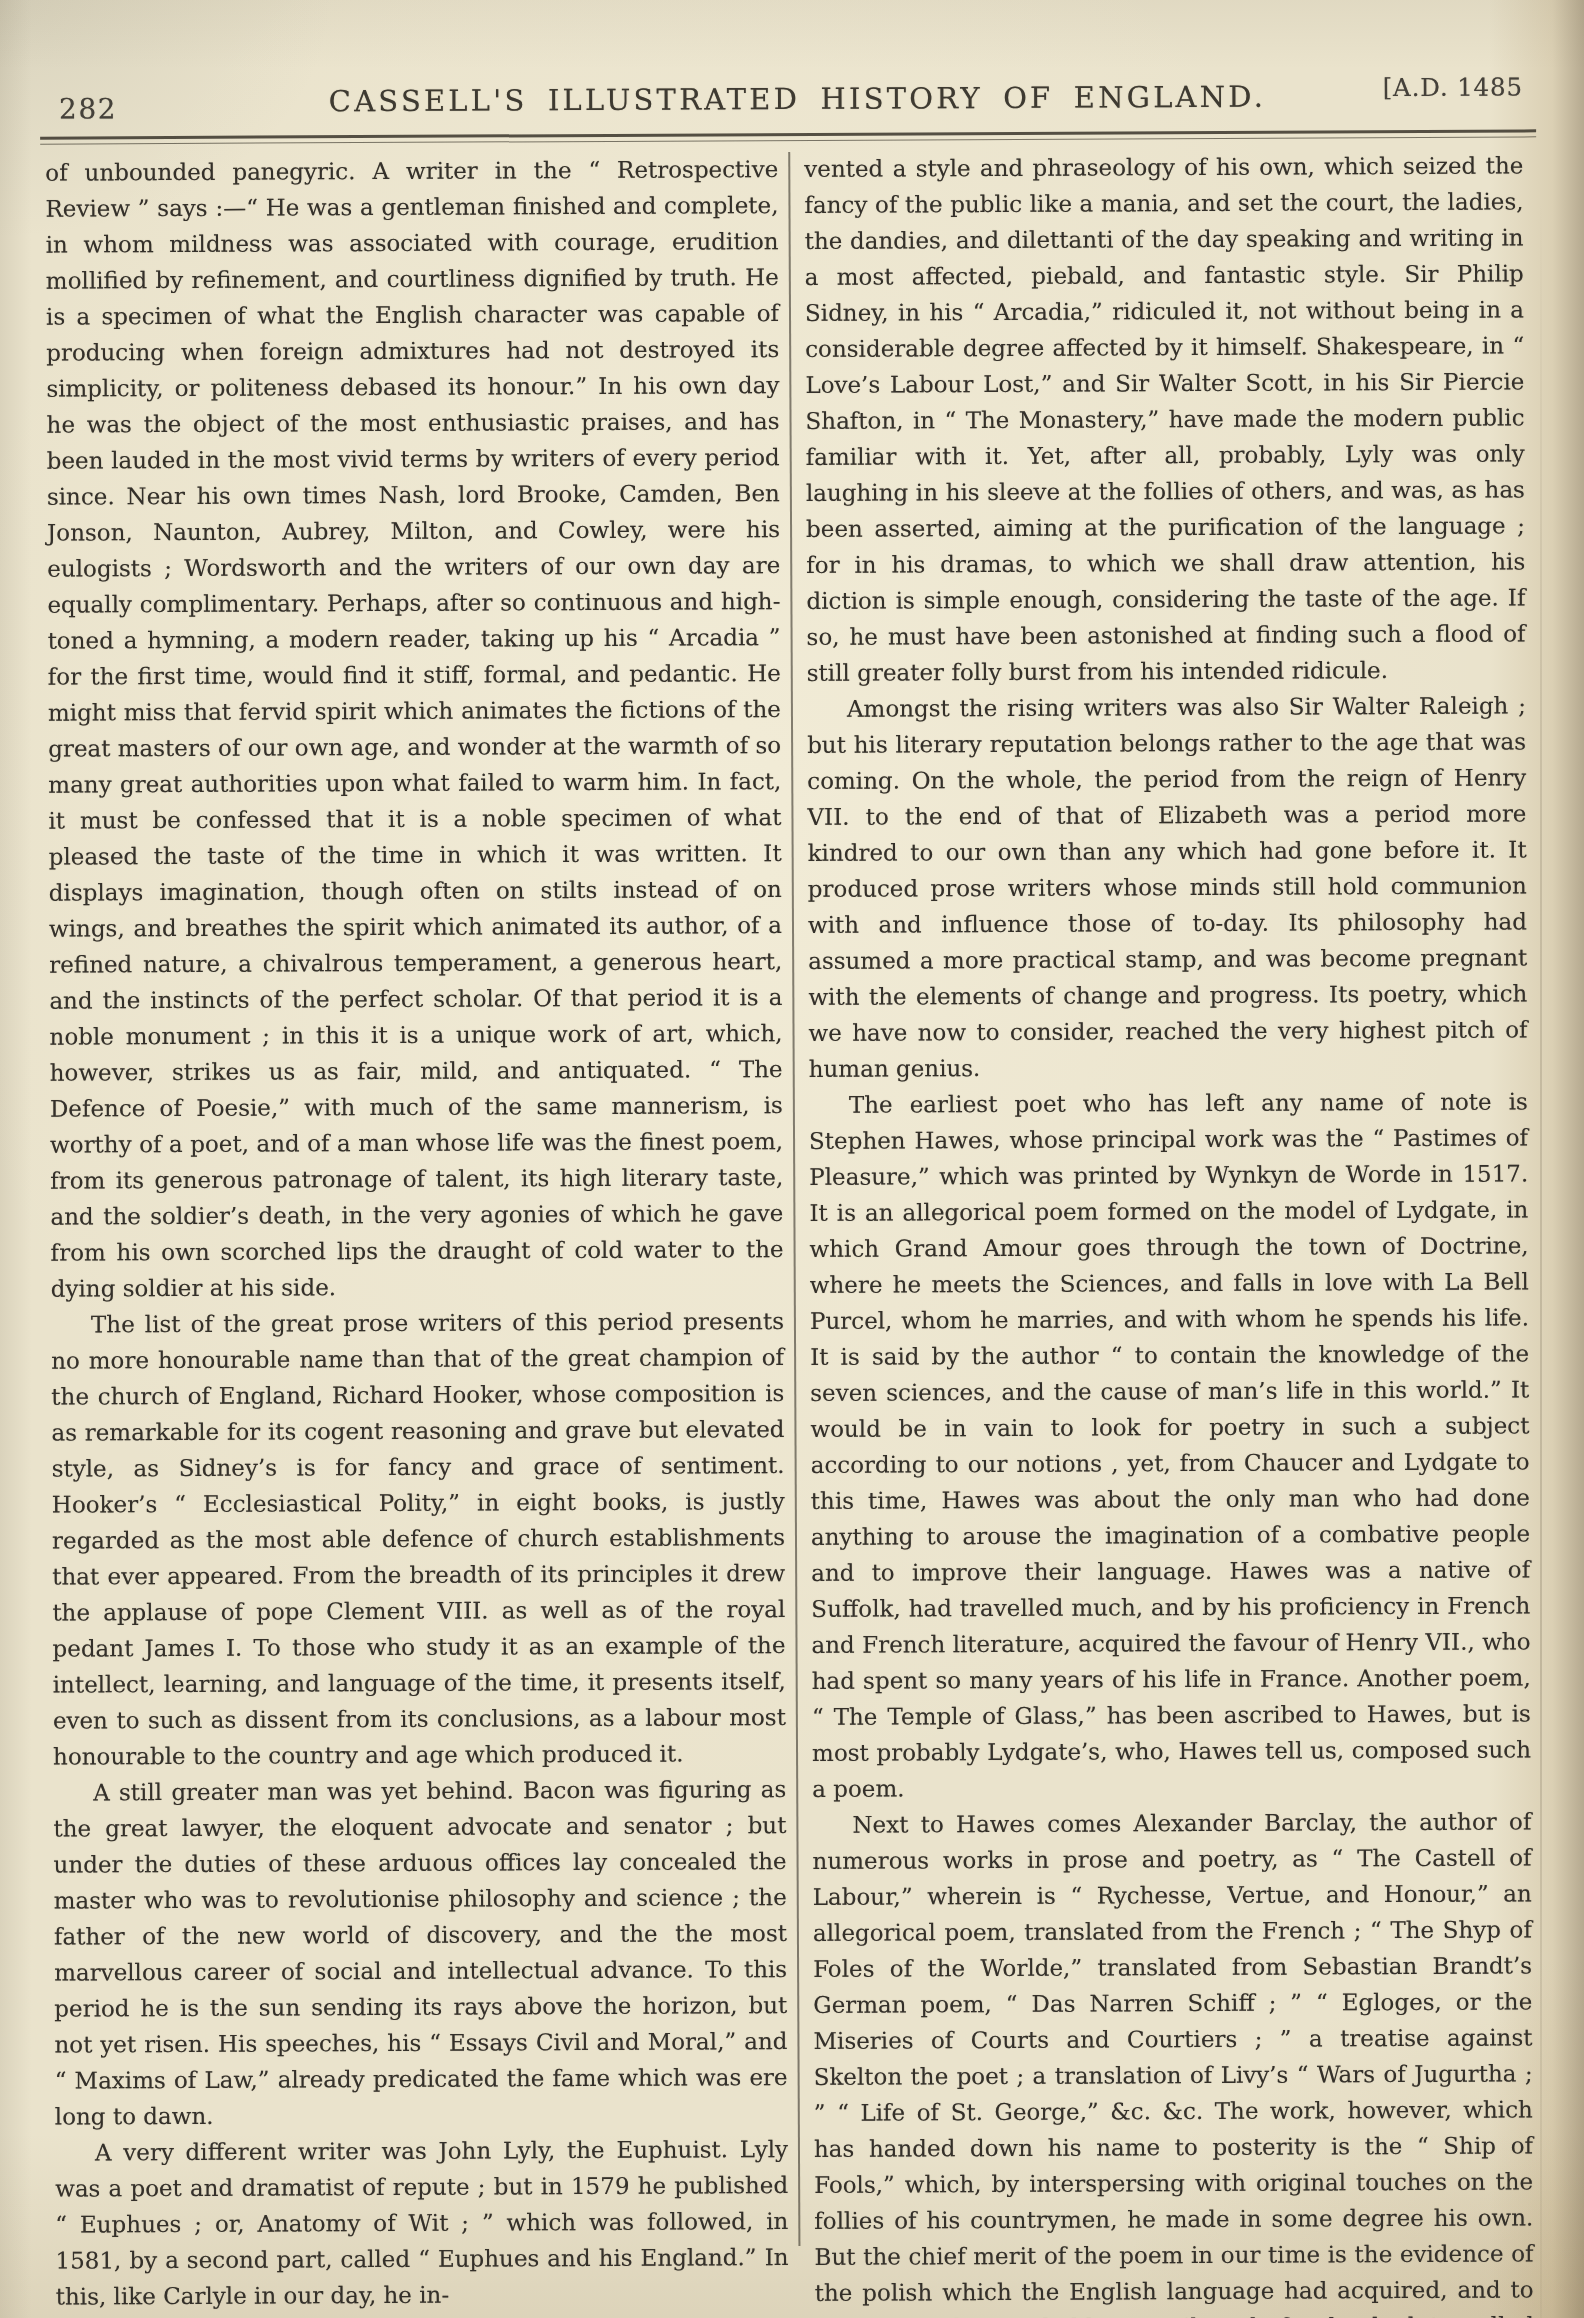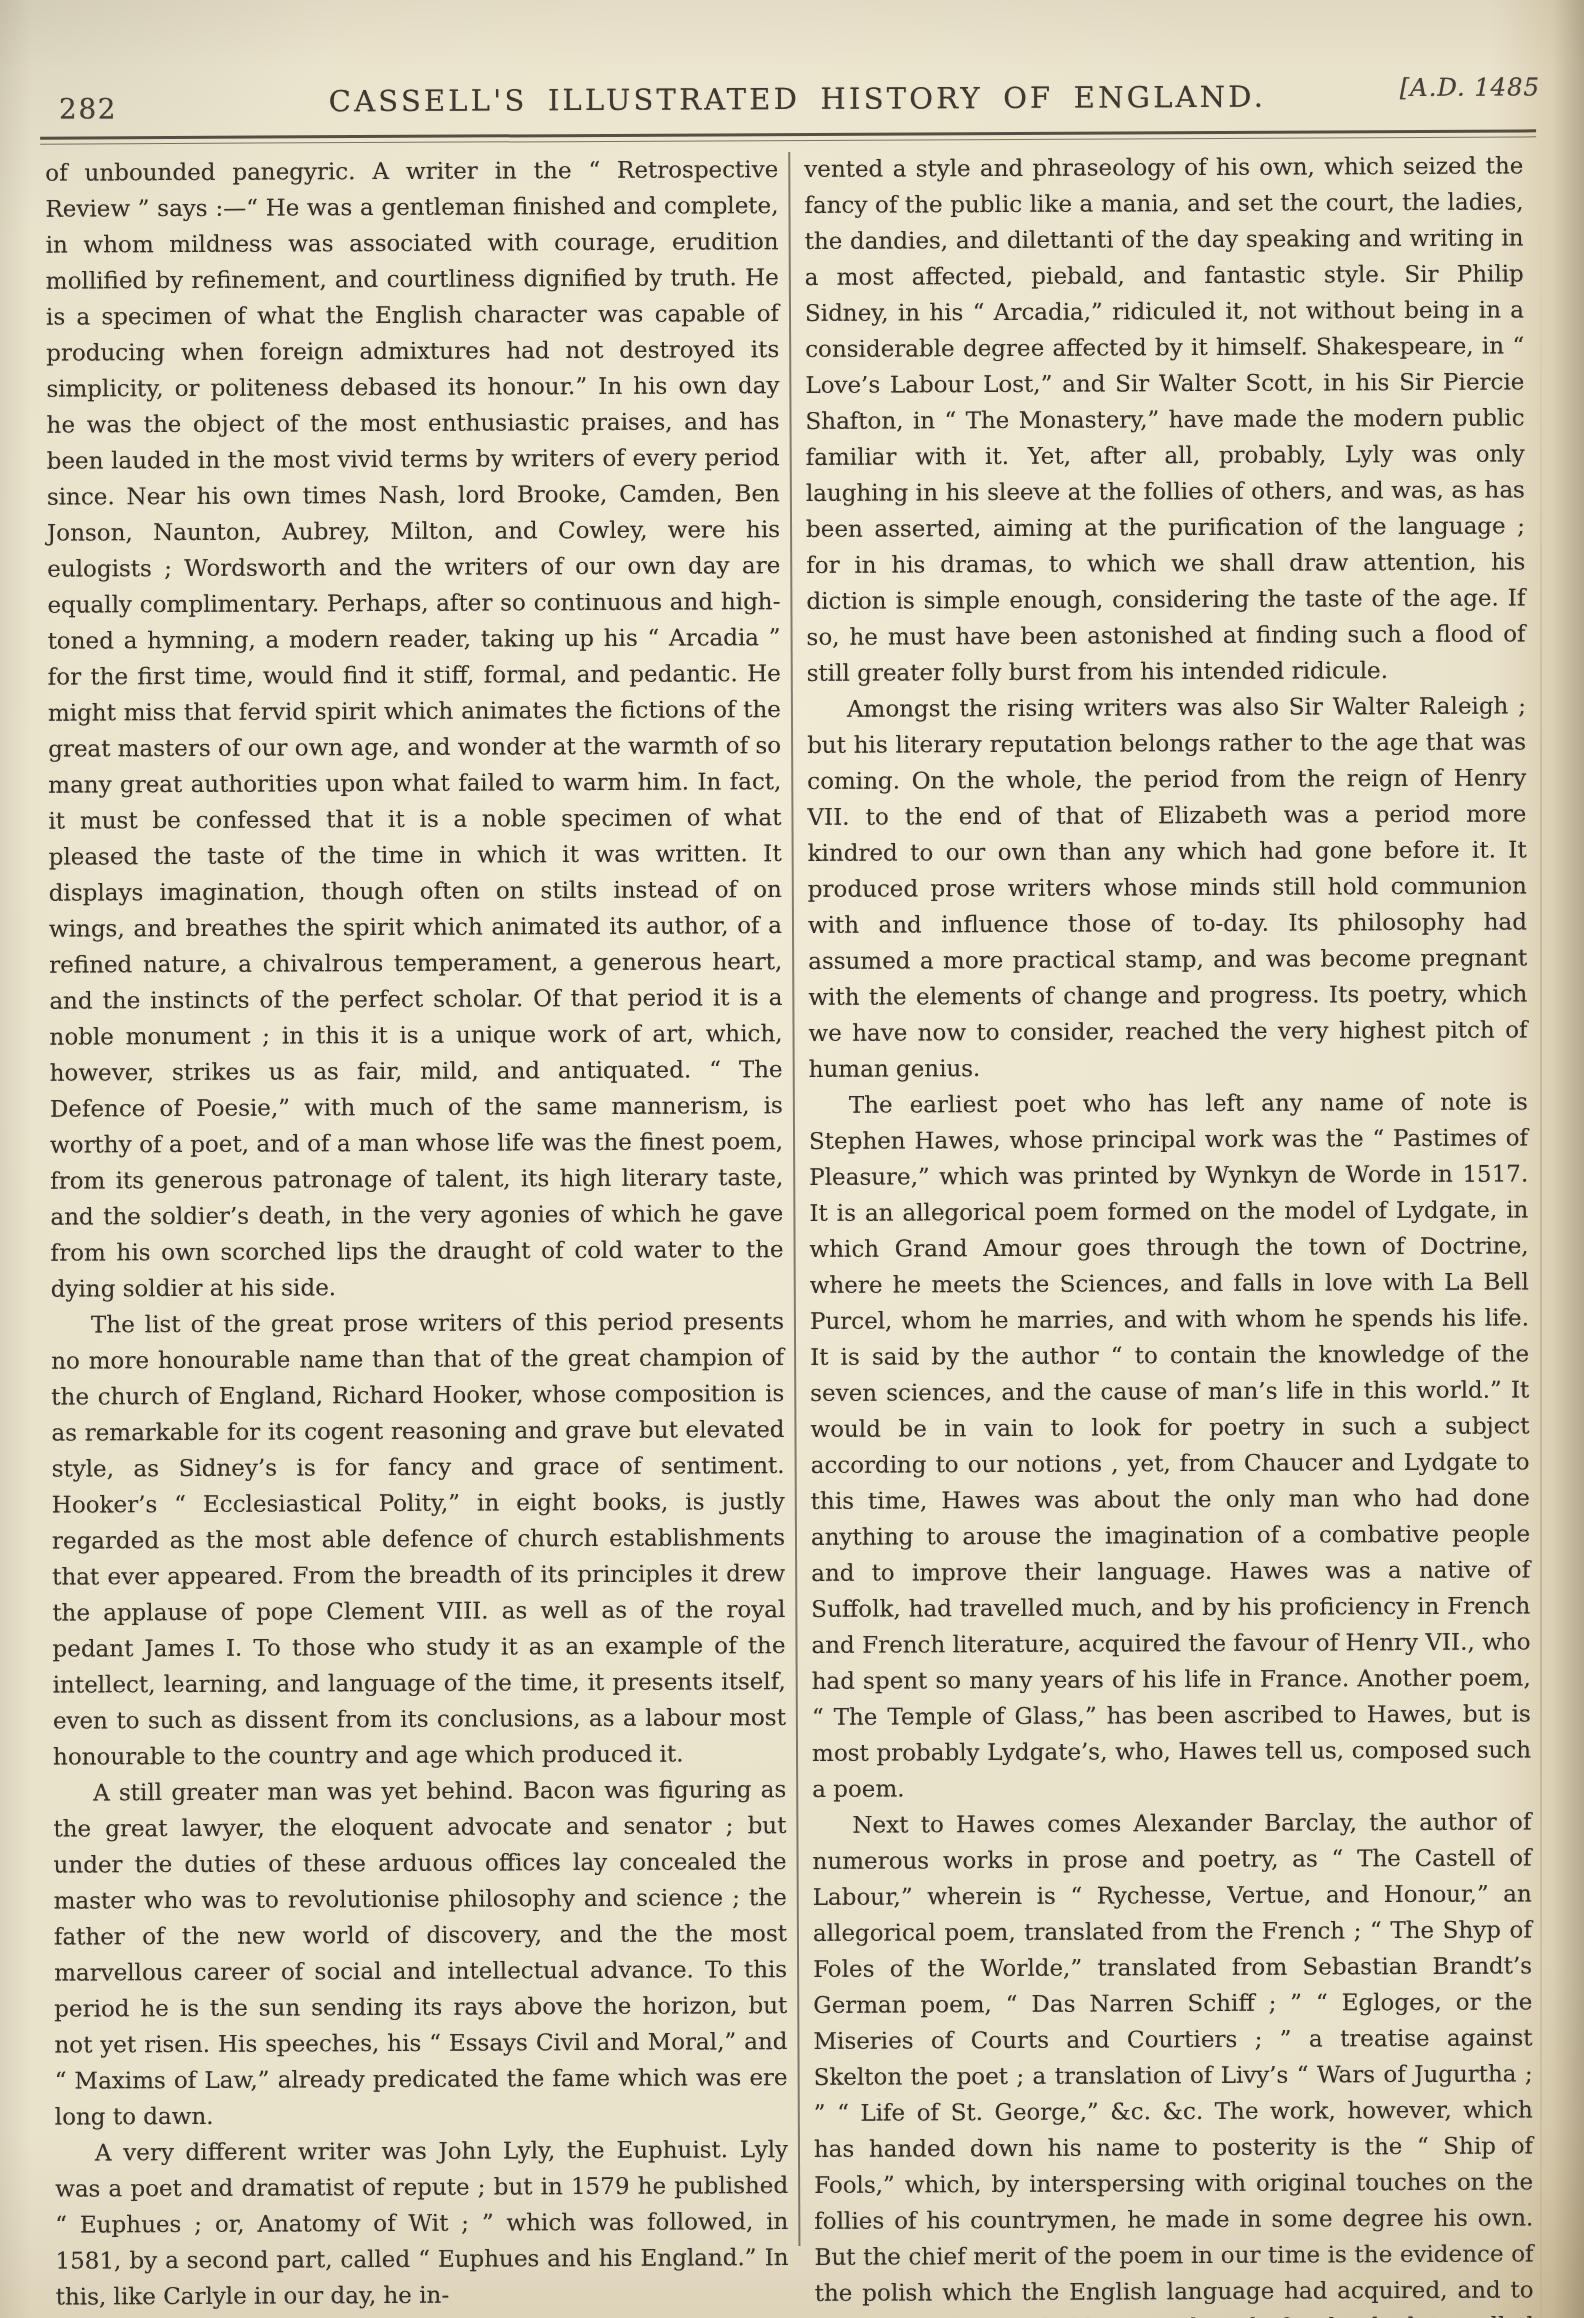--- a/index.html
+++ b/index.html
@@ -35,22 +35,22 @@
     font-size: 28px; color: #45413a; letter-spacing: 1.6px;
   }
   .header-title {
     position: absolute; left: 24px; width: 1555px; top: 82px;
     text-align: center;
     font-size: 29px; letter-spacing: 3.2px; word-spacing: 8px;
     color: #3e3a31; text-shadow: 0 0 0.8px rgba(45,40,30,.5);
     white-space: nowrap;
   }
   .header-date {
-    position: absolute; right: 40px; top: 76px;
-    font-size: 24.6px; color: #45413a; letter-spacing: 0.8px; font-style: italic;
+    position: absolute; right: 57px; top: 76px;
+    font-size: 24.6px; color: #45413a; letter-spacing: 0.8px;
   }
   .header-rule {
     position: absolute; left: 44px; right: 44px; top: 133px;
     height: 4px;
     border-top: 3.2px solid rgba(58,53,43,.85);
     border-bottom: 1.6px solid rgba(58,53,43,.65);
   }
   .column-divider {
     position: absolute; left: 792px; top: 152px; height: 2094px; width: 2.4px;
     background: rgba(62,57,47,.62);

